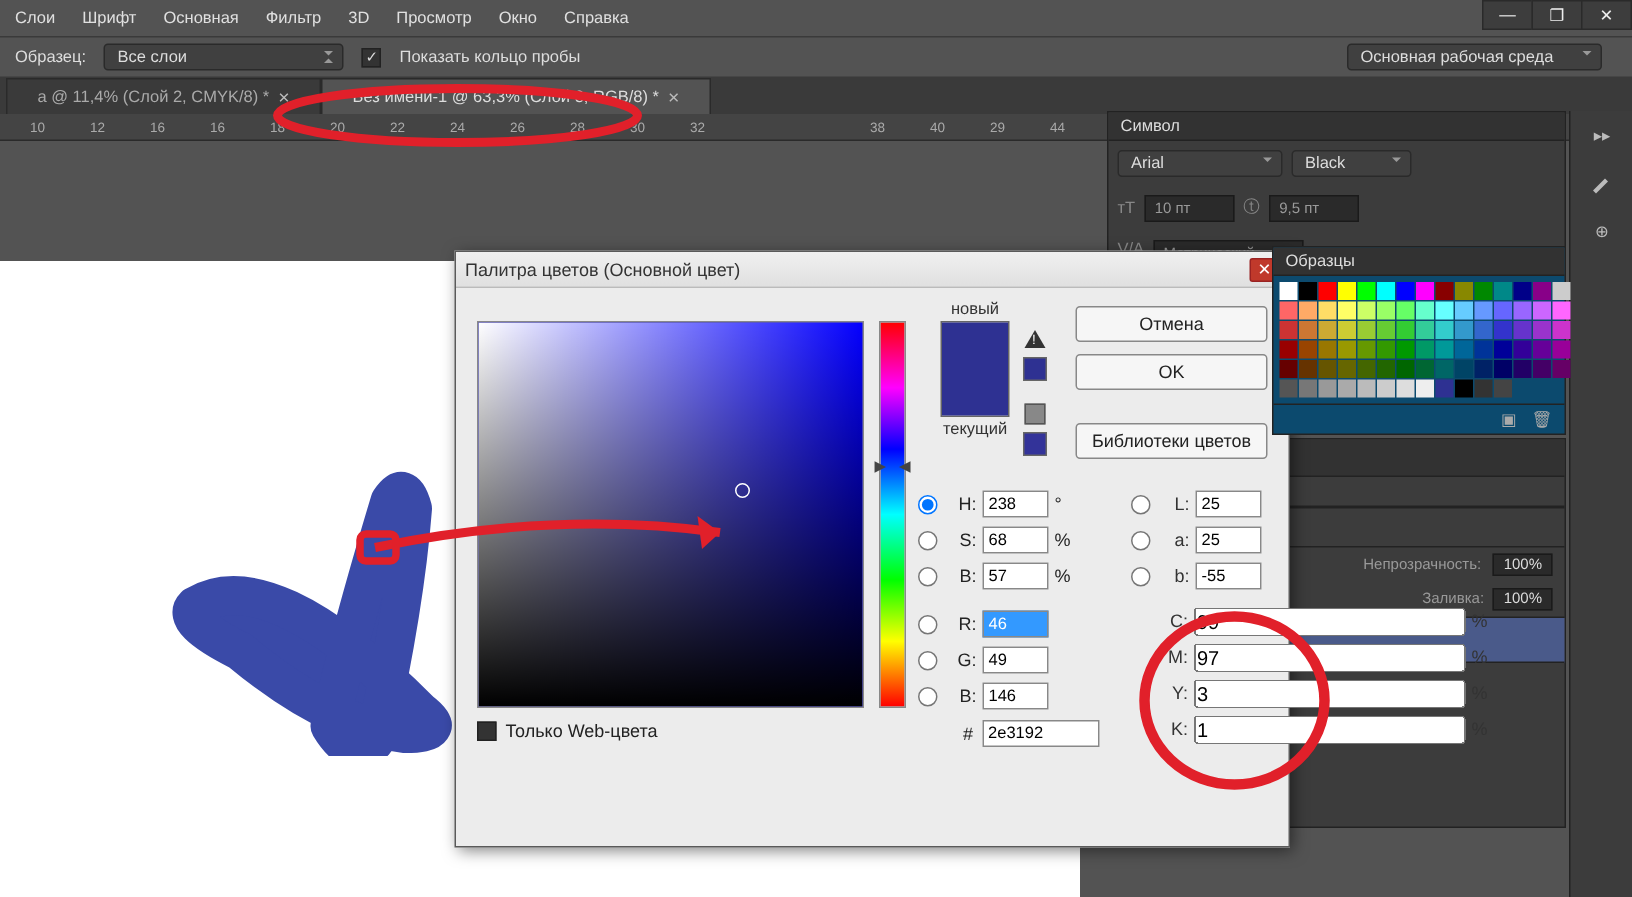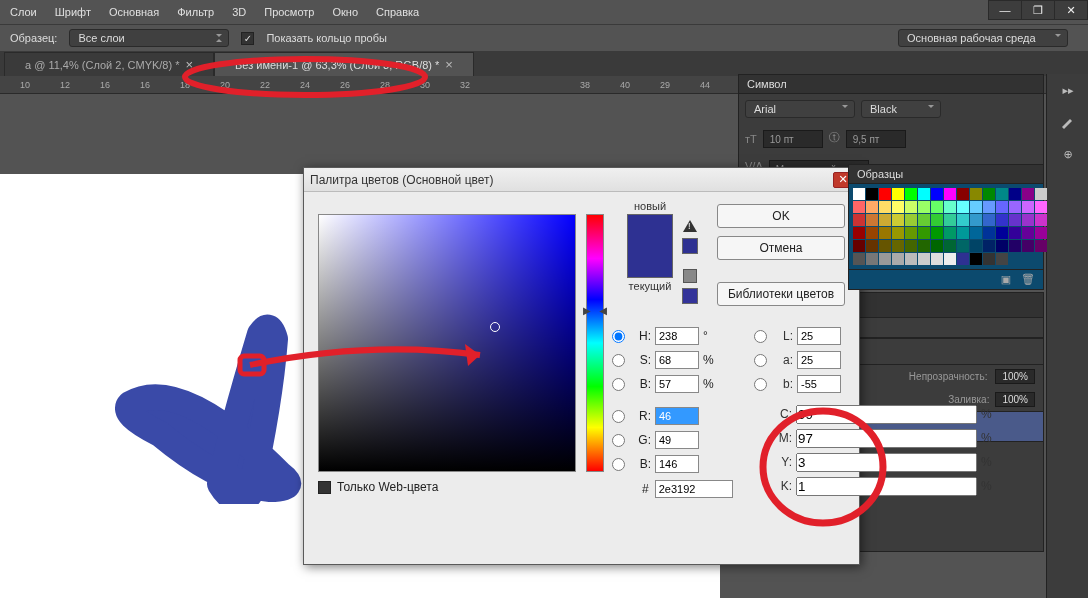--- a/index.html
+++ b/index.html
@@ -353,22 +353,22 @@
         </div>
       <div class="mini-sw" style="background:#2e3192"></div>
       <div style="height:6px"></div>
       <div>
           <div class="cube-icon"></div>
         </div>
       <div class="mini-sw" style="background:#333399"></div>
     </div>
 
     <div class="btn-col">
+      <div class="btn">Отмена</div>
       <div class="btn">OK</div>
-      <div class="btn">Отмена</div>
       <div style="height:6px"></div>
       <div class="btn">Библиотеки цветов</div>
     </div>
 
     <div class="fields">
       <div class="frow">
           <input type="radio" checked="" style="">
           <span class="lab">H:</span>
           <input class="val" value="238" style="">
           <span class="unit">°</span>

